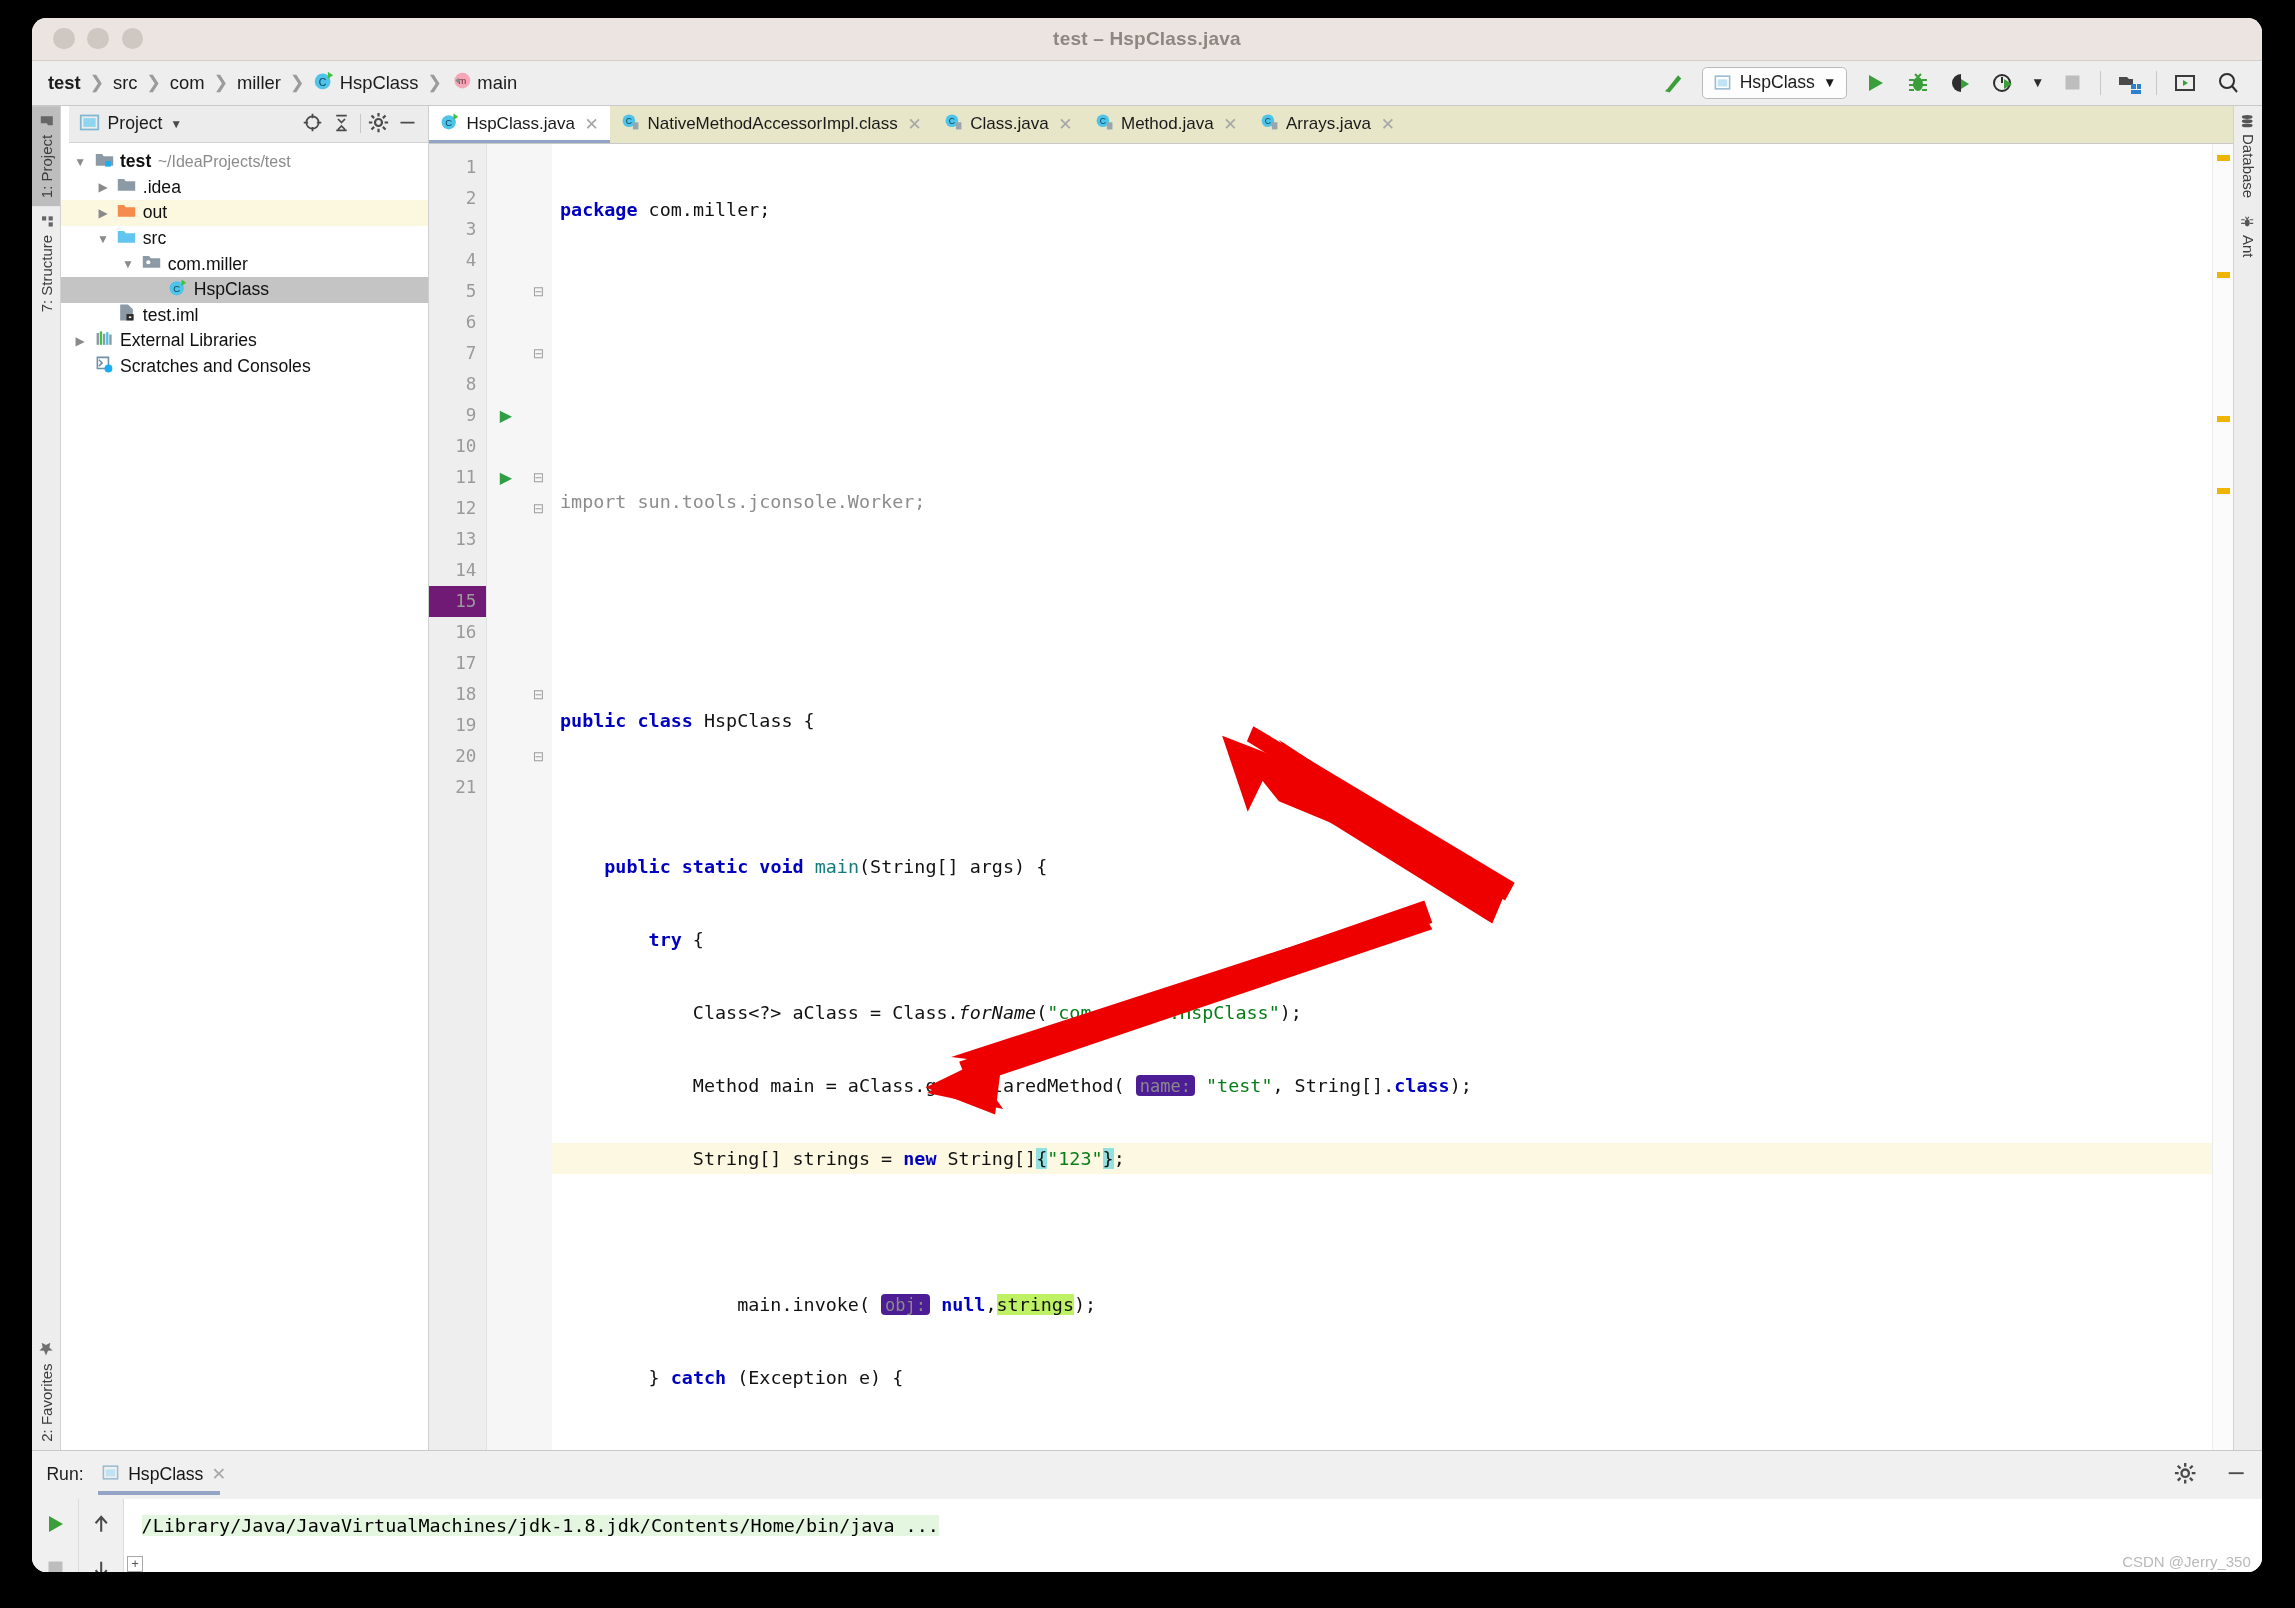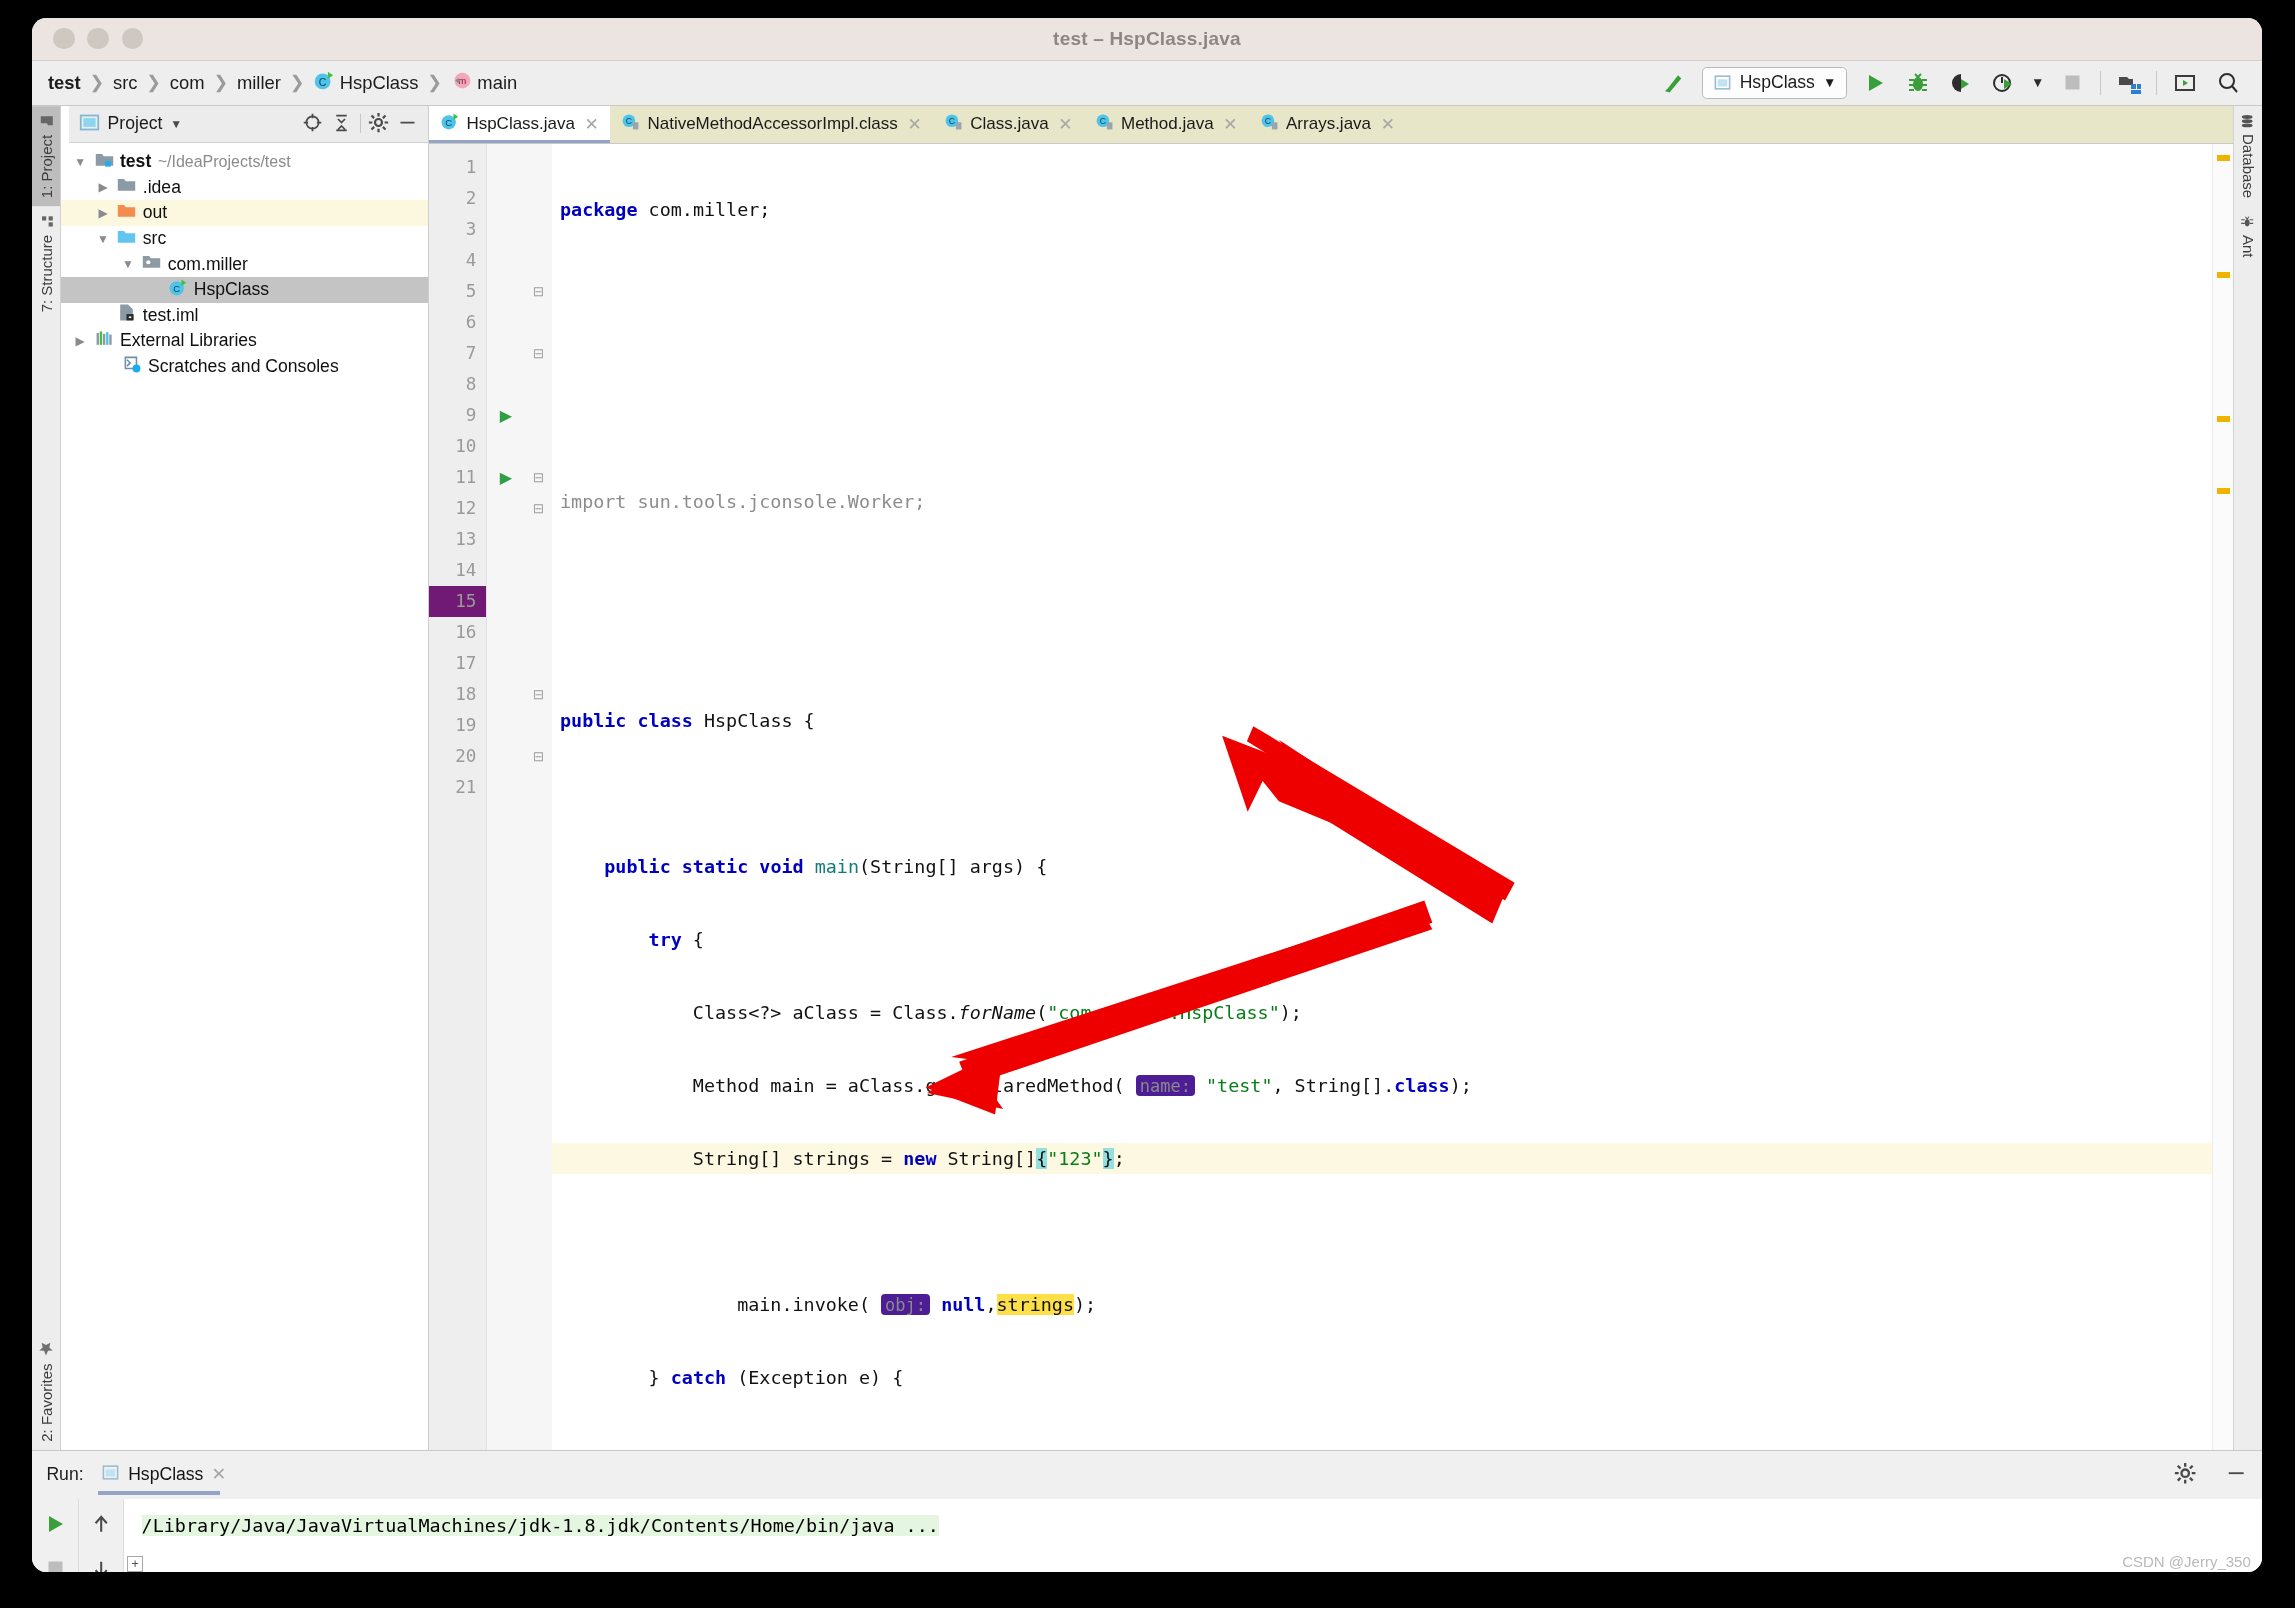--- a/index.html
+++ b/index.html
@@ -115,21 +115,21 @@
   }
   .cl { height: 31px; line-height: 31px; padding-left: 8px; }
   .cl.hl { background: #fcf8e2; }
   .kw  { color: #0000c0; font-weight: bold; }
   .str { color: #067d17; }
   .grey{ color: #8c8c8c; }
   .mname { color: #0f7b7b; }
   .ital { font-style: italic; }
   .hint { background: #4c1d95; color: #8a8a8a; border-radius: 4px; padding: 0.8px 4px; font-size: 17px; }
   .brace { background: #93e0e0; }
-  .ident-hl { background: #fde047; }
+  .ident-hl { background: #bef264; }
   .scrollbar-col { width: 21px; background: #fbfbfb; position: relative; border-left: 0.8px solid #ececec; }
   .sbmark { position: absolute; right: 3.2px; width: 12.8px; height: 6.4px; }
 
   
   .runpanel { height: 384px; background: #f2f2f2; display: flex; flex-direction: column; border-top: 0.8px solid #c9c9c9; }
   .run-header { height: 48px; display: flex; align-items: center; padding: 0 14.4px; gap: 14.4px; background: #f0f0f0; }
   .run-label { font-size: 17.6px; color: #1c1c1c; }
   .runtab { display: flex; align-items: center; gap: 8px; font-size: 17.6px; color: #141414; position: relative; padding: 0 4.8px 0 3.2px; height: 40px; }
   .runtab:after { content:""; position: absolute; left:0; right:11.2px; bottom:0; height:4px; background:#93a4c4; }
   .run-header .spacer { flex: 1; }
@@ -410,21 +410,21 @@
           <span class="tw">▶</span>
           <span><svg width="19" height="19" viewBox="0 0 24 24">
                   <rect x="2" y="5" width="3" height="15" fill="#8c9aa5"></rect>
                   <rect x="6" y="3" width="3" height="17" fill="#3ec13e"></rect>
                   <rect x="10" y="6" width="3" height="14" fill="#8c9aa5"></rect>
                   <rect x="14" y="4" width="3" height="16" fill="#4fc3e8"></rect>
                   <rect x="18" y="7" width="3" height="13" fill="#8c9aa5"></rect>
                 </svg></span>
           <span>External Libraries</span>
         </div>
-        <div class="tnode" style="padding-left:11.2px;margin-left:28px;">
+        <div class="tnode" style="padding-left:11.2px;">
           <span class="tw"></span>
           <span><svg width="19" height="19" viewBox="0 0 24 24">
                   <path d="M3 3 h14 v14 H3 Z" fill="none" stroke="#6f8faa" stroke-width="2"></path>
                   <path d="M5 6 l4 4 -4 4" stroke="#6f8faa" stroke-width="2" fill="none"></path>
                   <circle cx="17" cy="17" r="5" fill="#1badf0"></circle>
                 </svg></span>
           <span>Scratches and Consoles</span>
         </div>
       </div>
     </div>

